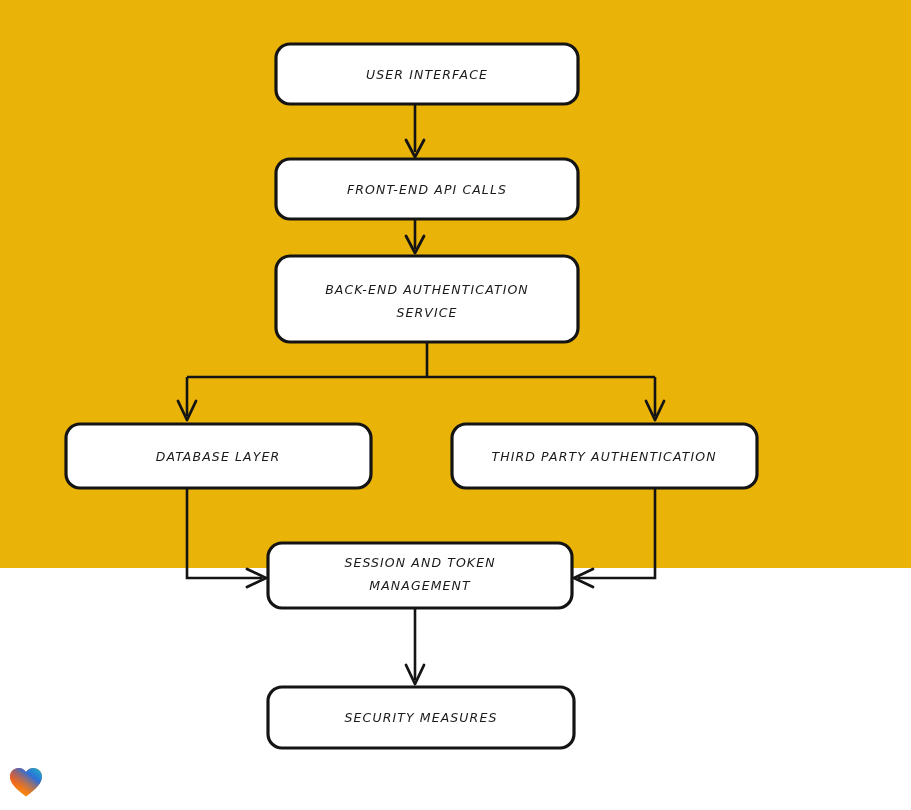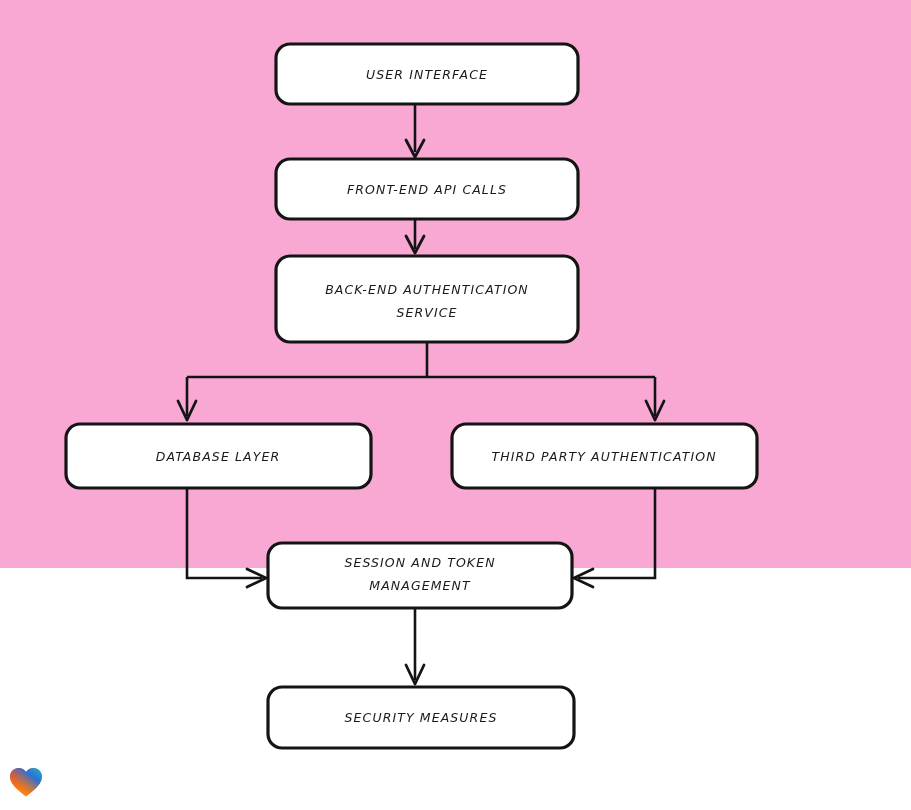--- a/index.html
+++ b/index.html
@@ -10,21 +10,21 @@
   body {
     width: 911px;
     height: 810px;
     overflow: hidden;
     font-family: "DejaVu Sans", sans-serif;
   }
   #canvas {
     position: relative;
     width: 911px;
     height: 568px;
-    background: #f9a8d4;
+    background: #eab308;
   }
   svg#flow {
     position: absolute;
     left: 0;
     top: 0;
     width: 911px;
     height: 810px;
   }
   .node-rect {
     fill: #ffffff;

